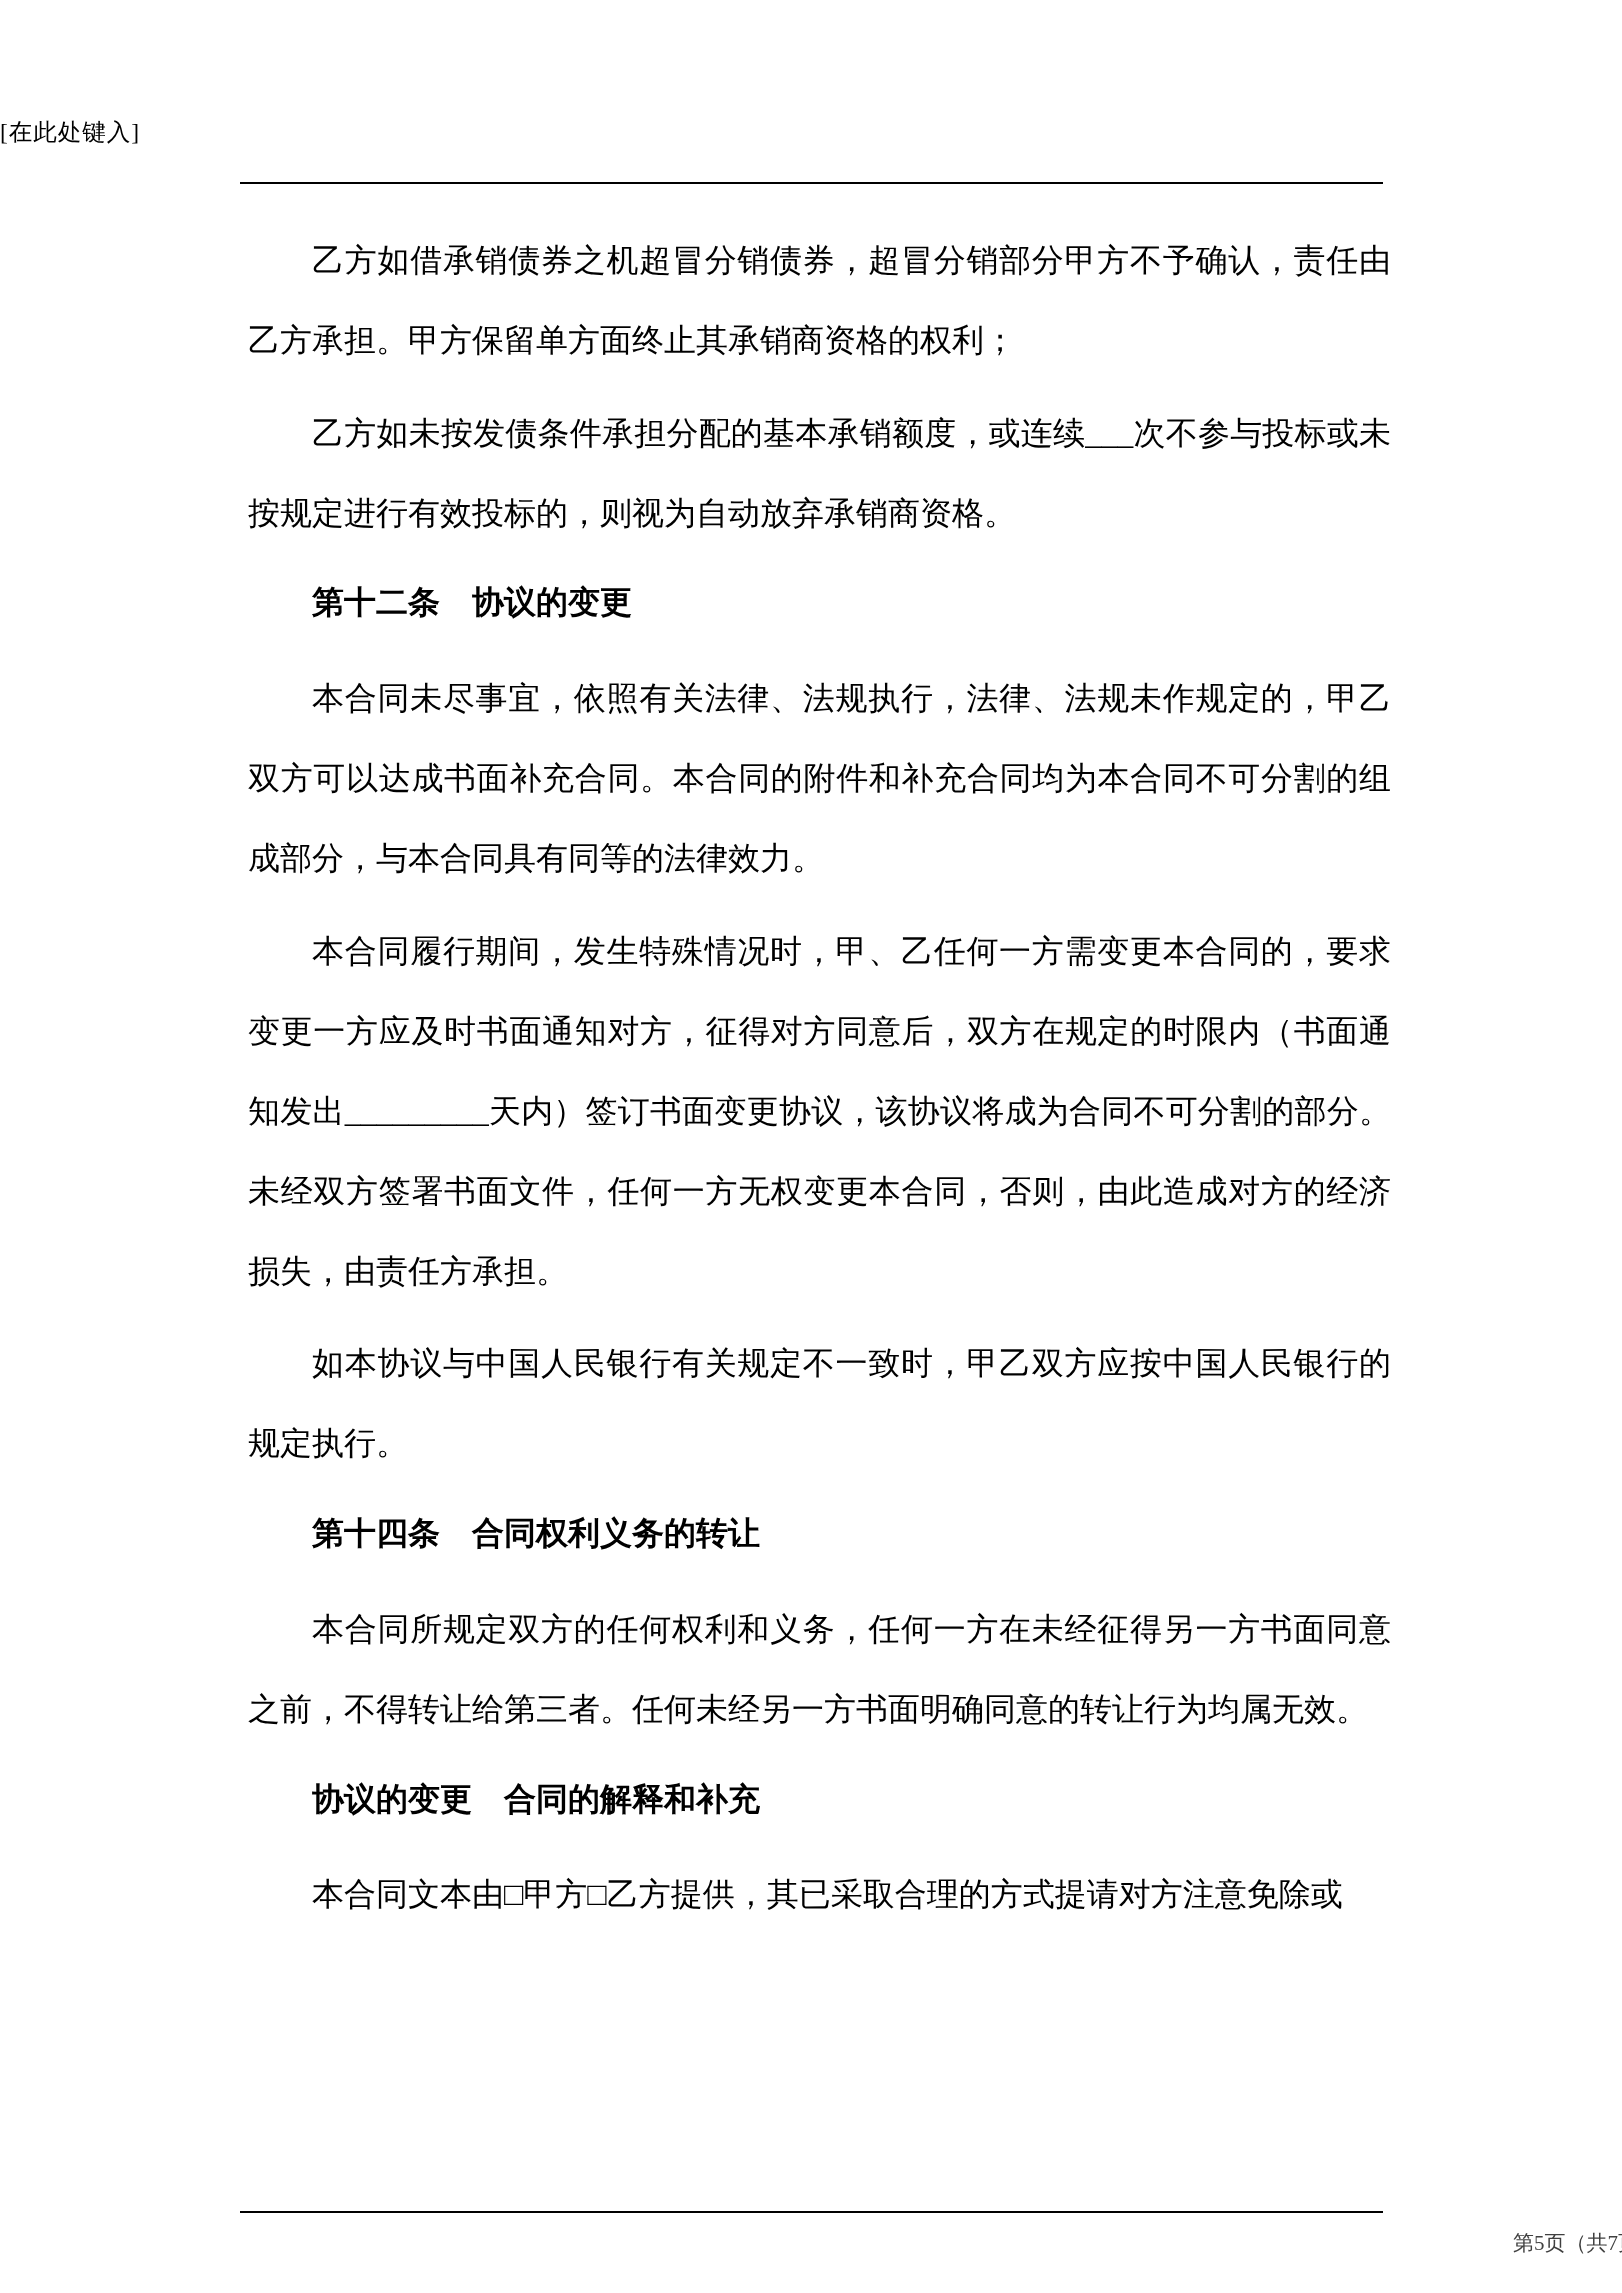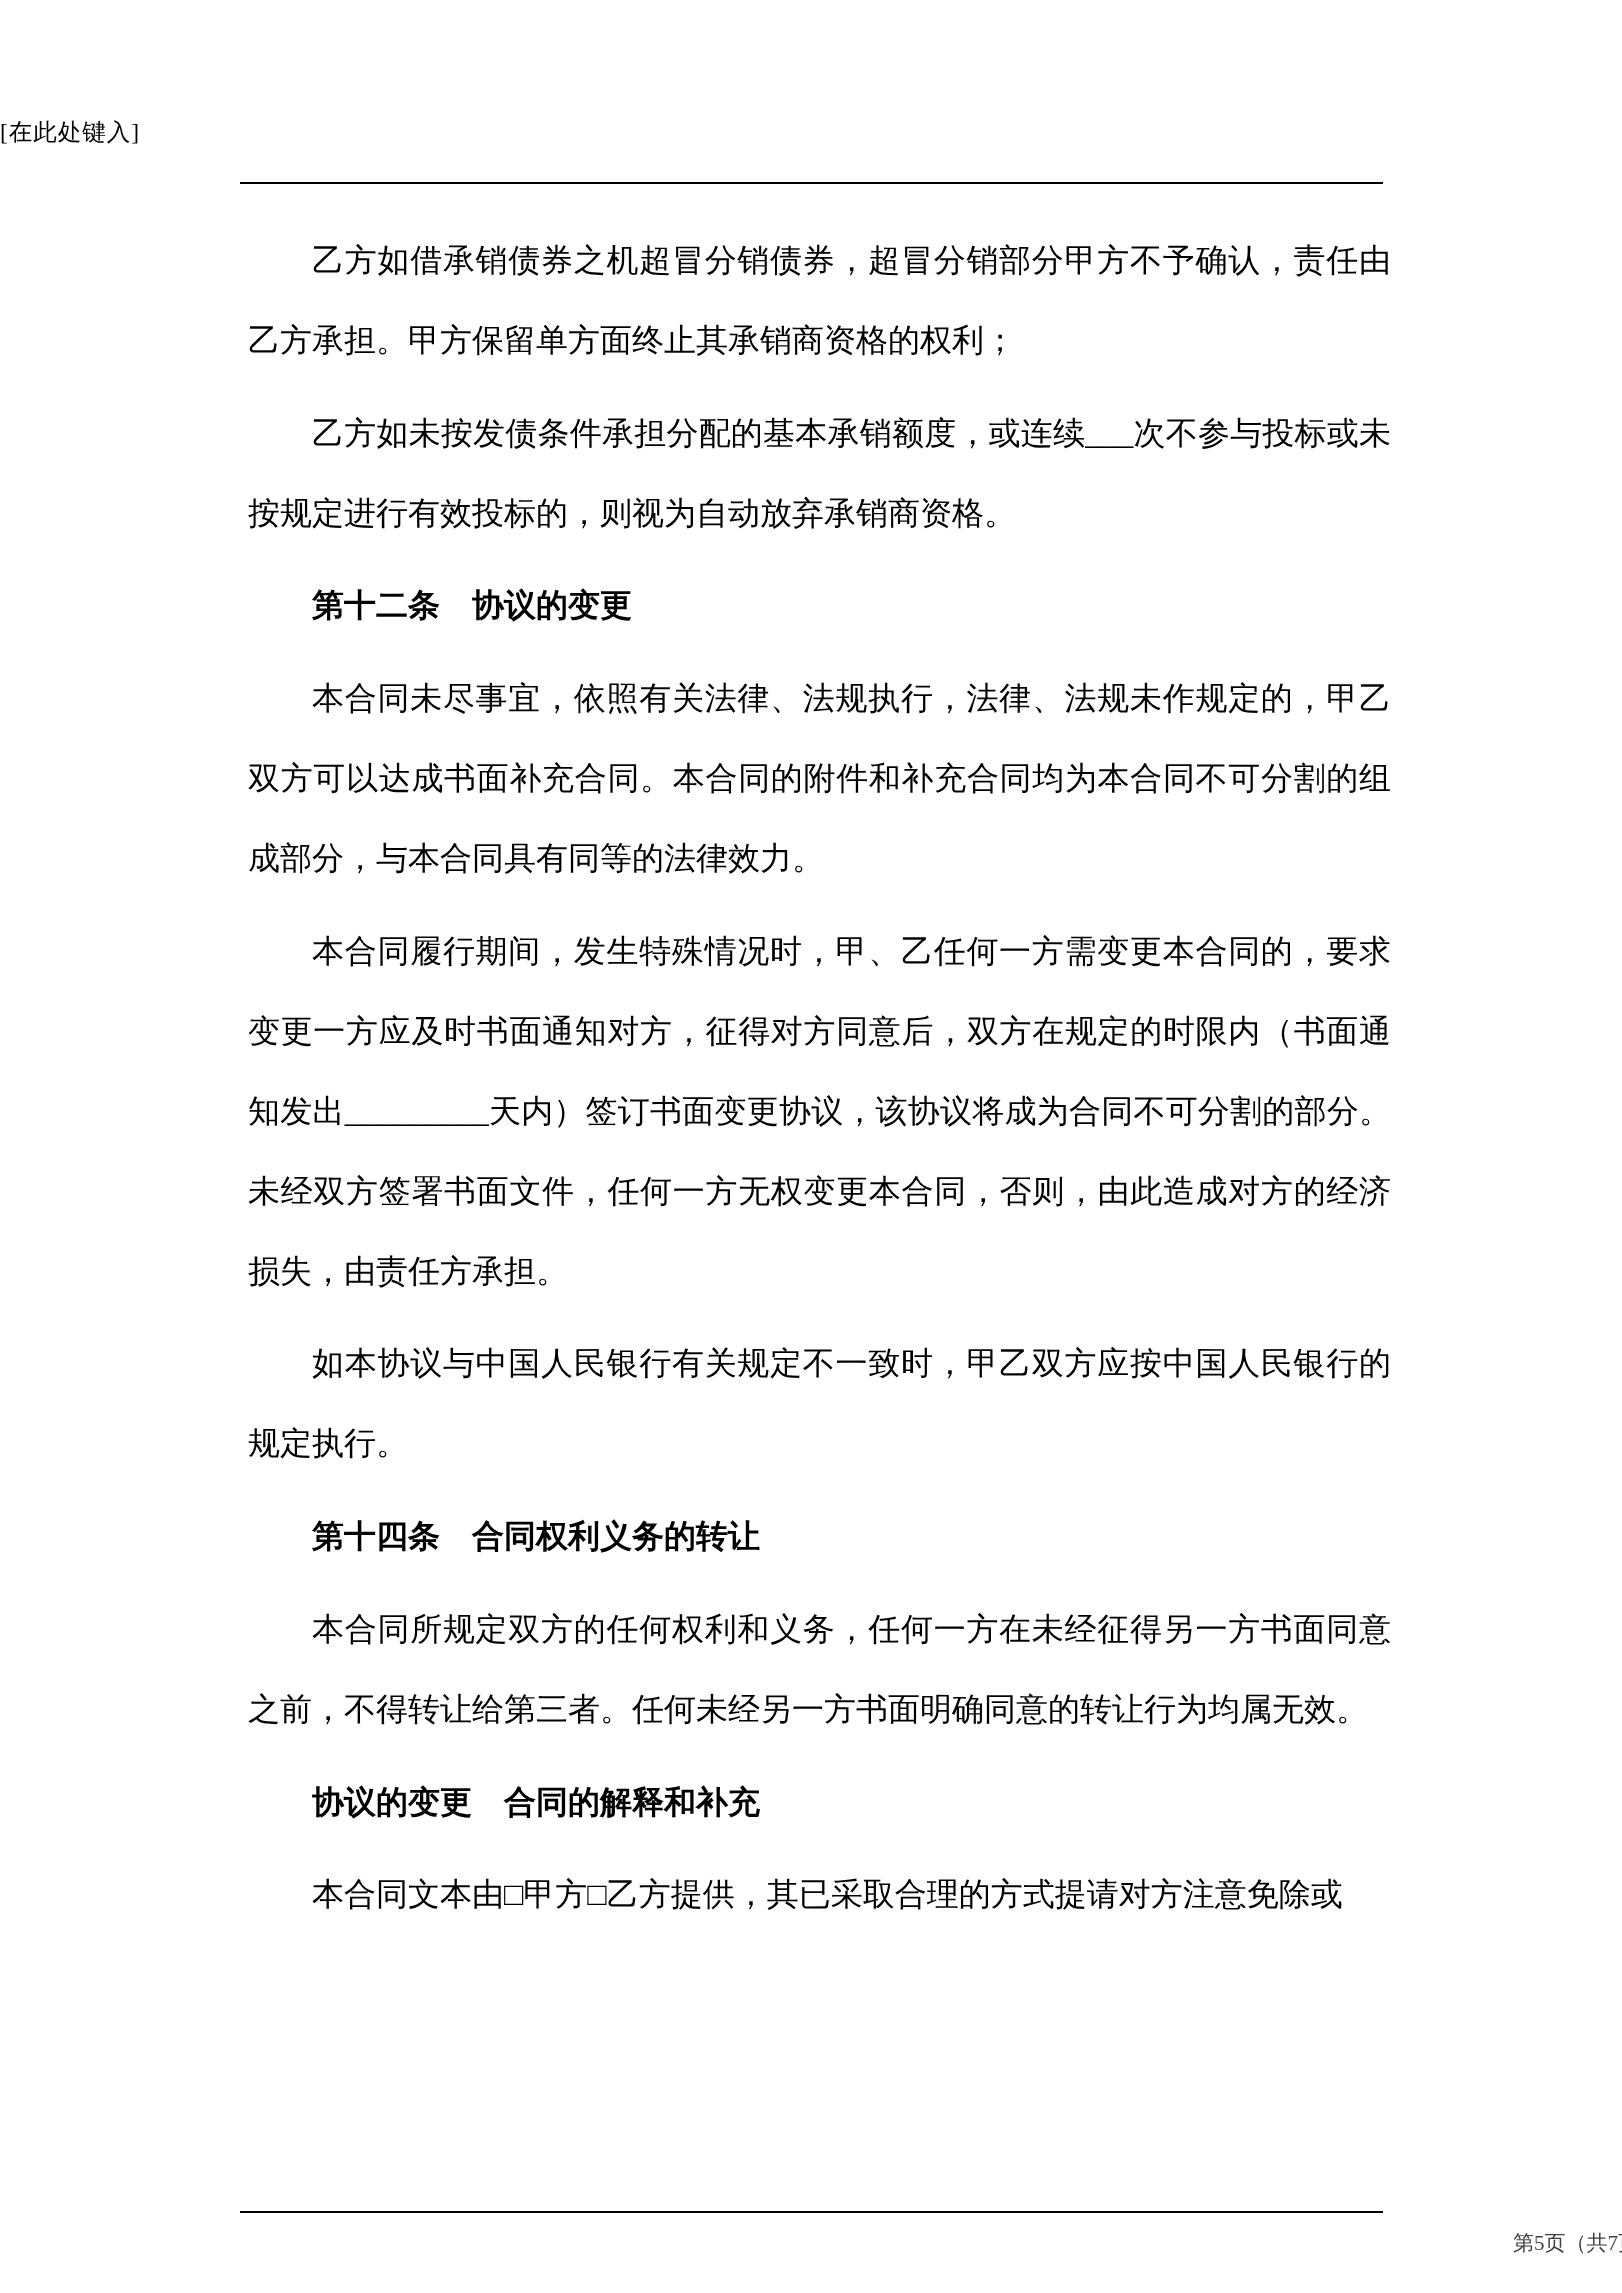--- a/index.html
+++ b/index.html
@@ -43,21 +43,21 @@
     text-align: justify;
   }
   .para {
     margin: 0 0 12.7px 0;
     text-indent: 64px;
   }
   .heading {
     margin: 0 0 12.7px 0;
     text-indent: 64px;
     font-weight: bold;
-    font-family: Liberation Serif, serif;
+    font-family: Liberation Mono, monospace;
     font-size: 32px;
     line-height: 80px;
   }
   .footer-rule {
     position: absolute;
     top: 2211px;
     left: 240px;
     width: 1143px;
     height: 1.8px;
     background: #000000;

